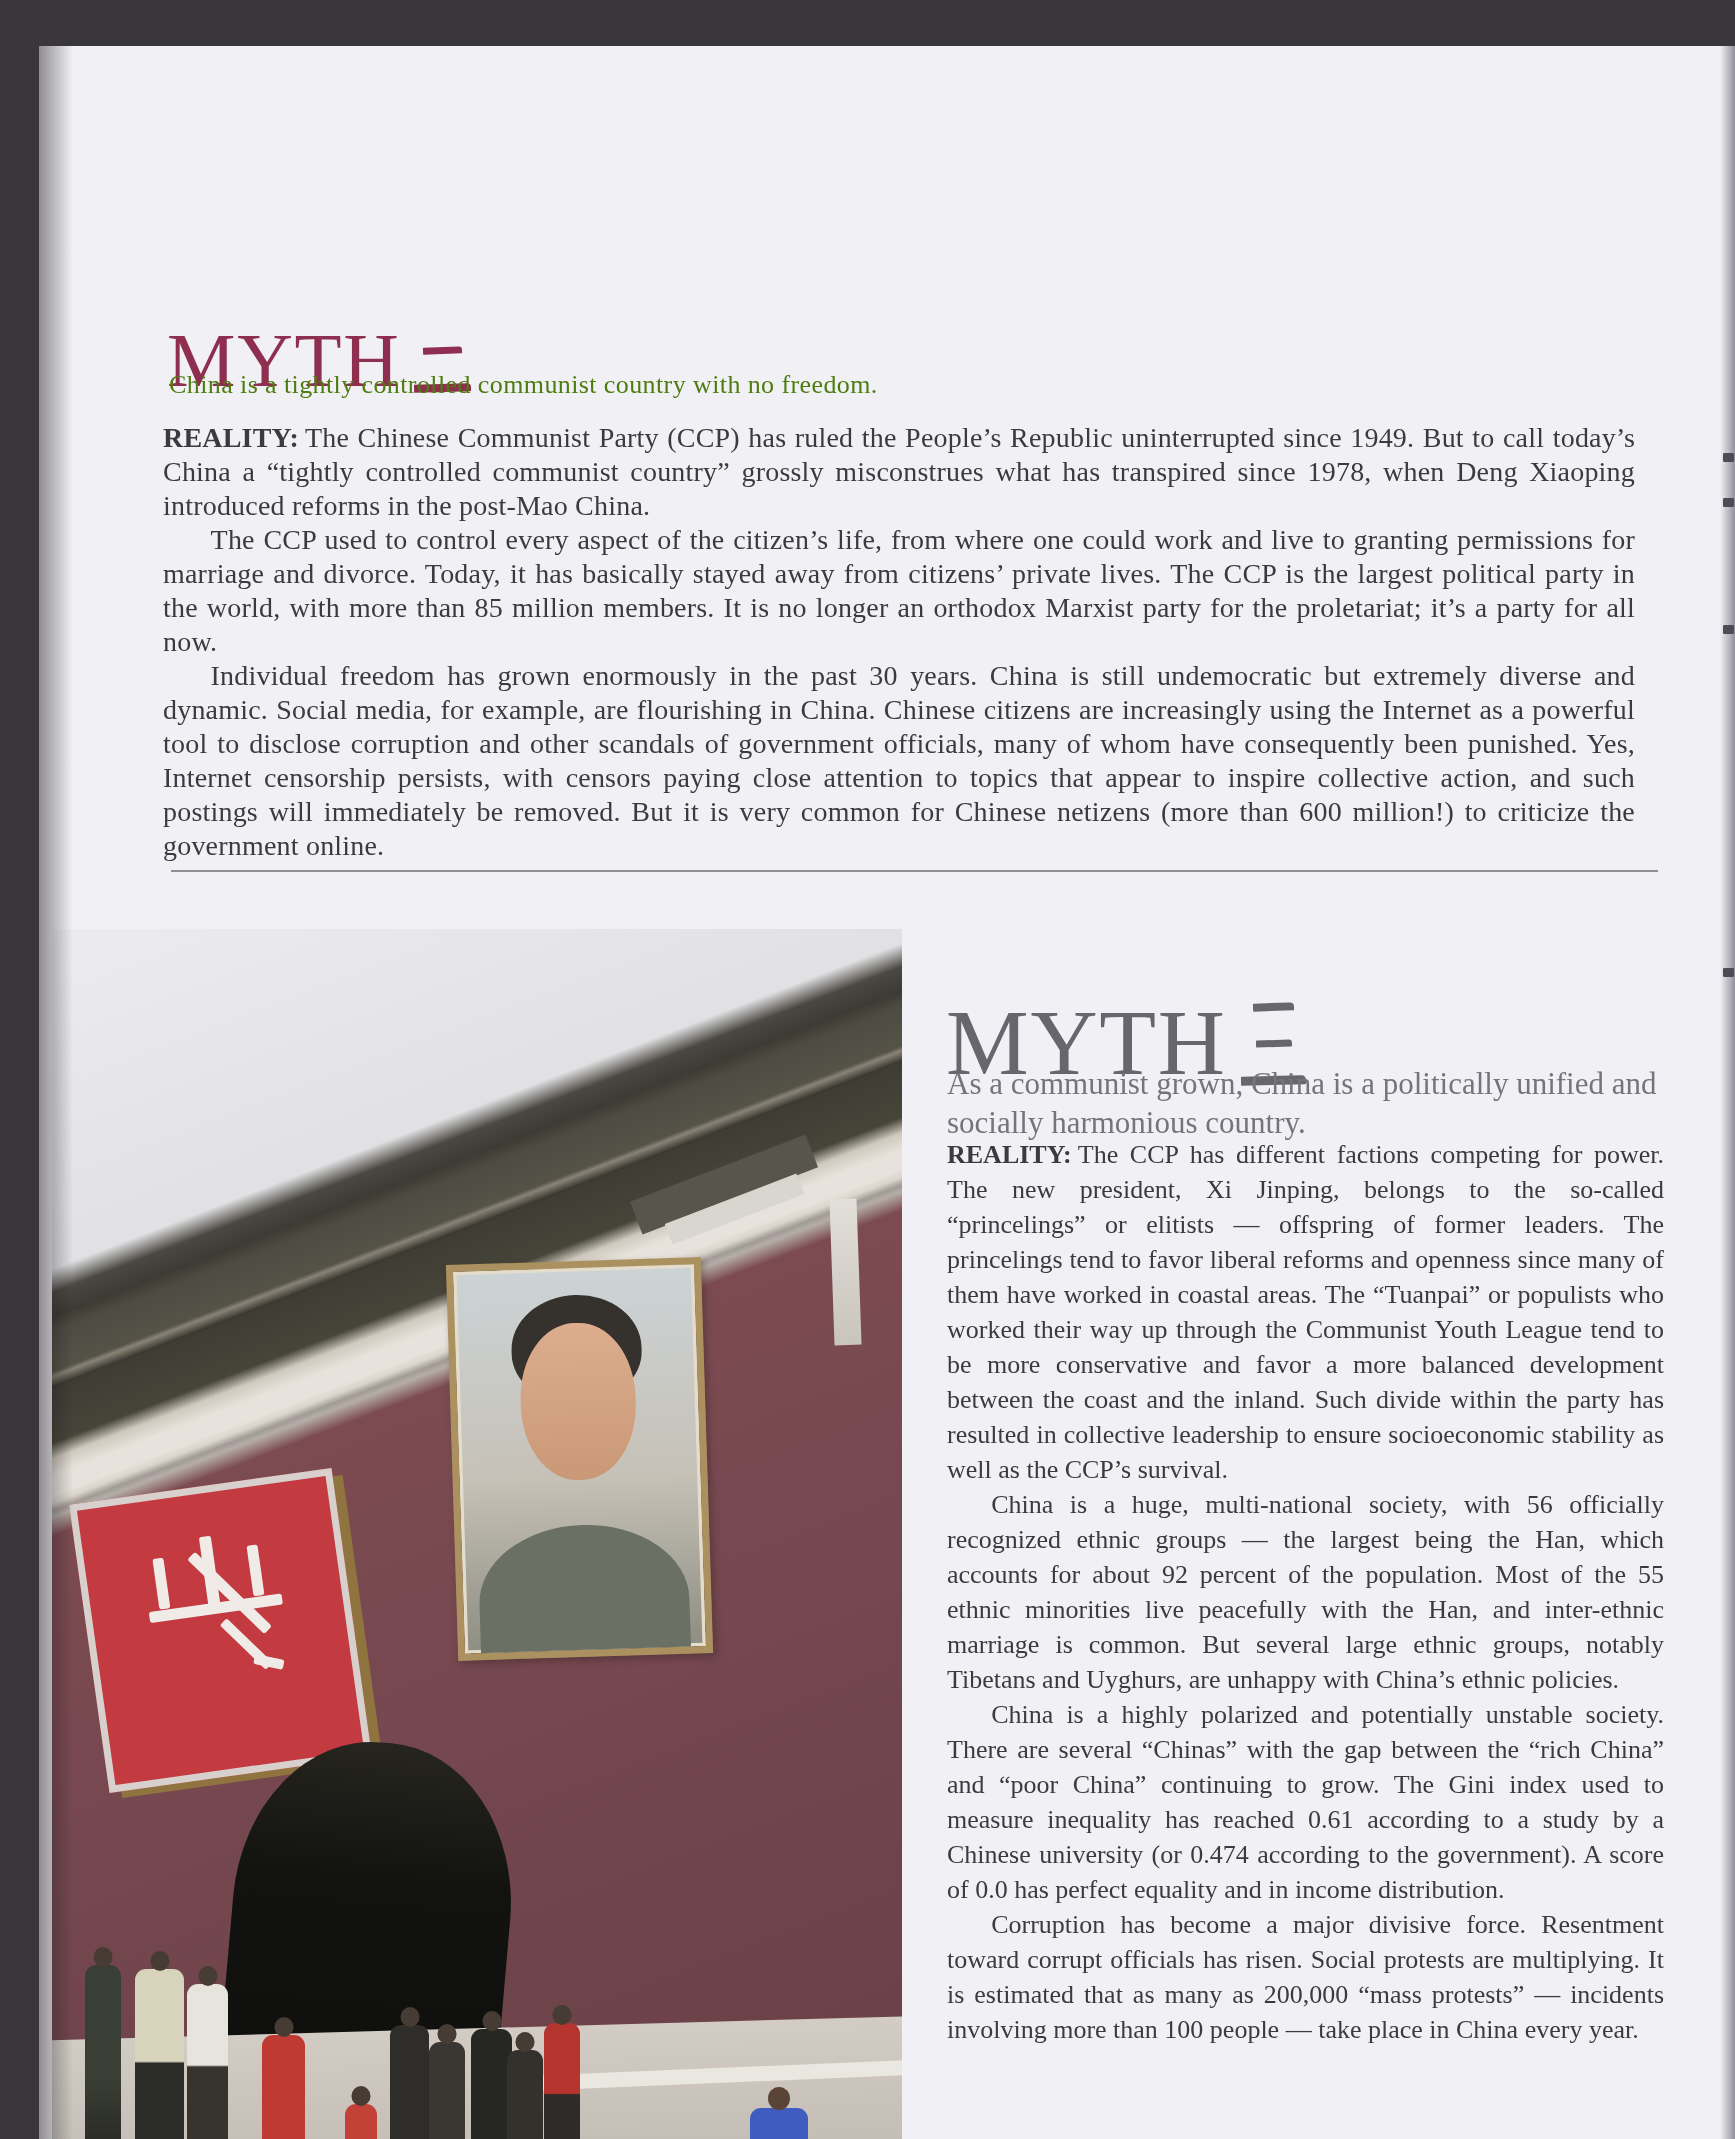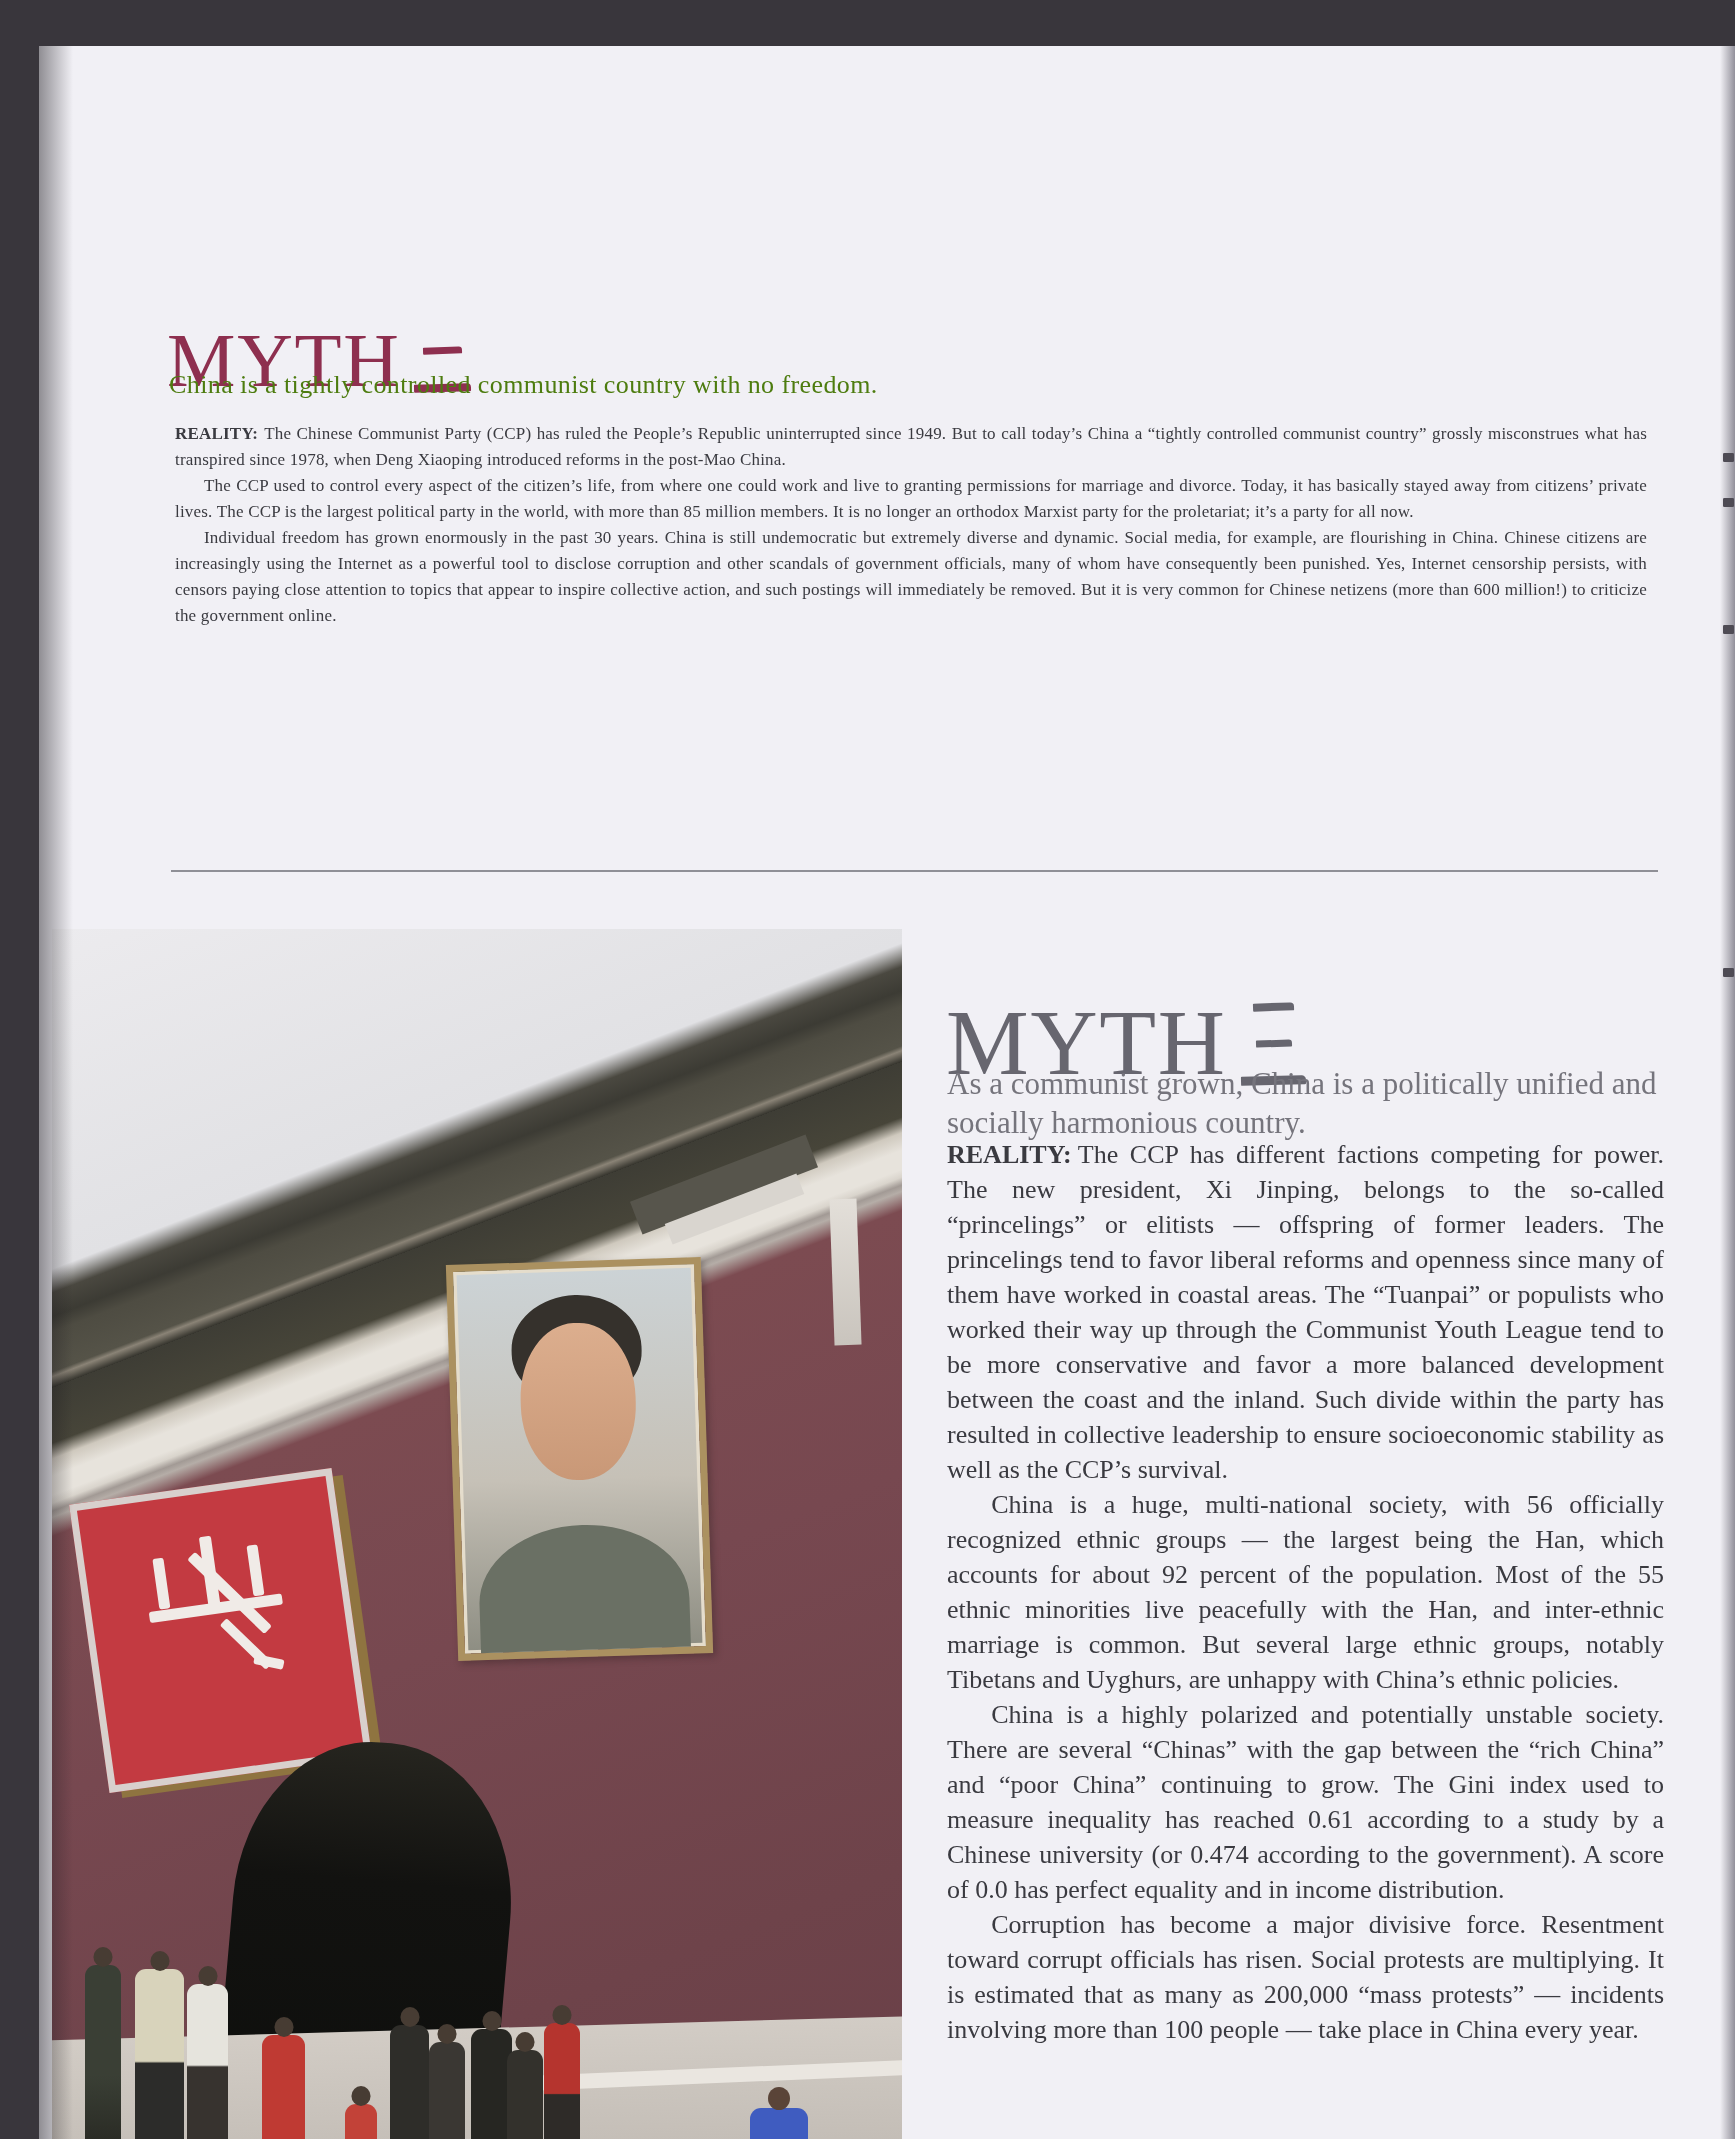--- a/index.html
+++ b/index.html
@@ -33,21 +33,21 @@
                border-radius:0.9px 4.3px 1.3px 0.9px;transform:rotate(-1.5deg);}
   .subtitle{position:absolute;font-weight:400;}
   .sub2{left:130px;top:302px;font-size:26px;color:#4d7c0f;letter-spacing:0.4px;}
   .sub3{left:908px;top:992px;width:736px;font-size:31px;line-height:39px;color:#75747c;}
 
   
   .bodycol{position:absolute;color:#3a3a40;text-align:justify;}
   .bodycol p{margin:0;}
   .bodycol p.ind{text-indent:1.7em;}
   .bodycol strong{font-weight:700;margin-right:6px;}
-  .col-left{left:136px;top:375px;width:1472px;font-size:17px;line-height:26px;letter-spacing:0.2px;}
+  .col-left{left:124px;top:375px;width:1472px;font-size:28px;line-height:34px;letter-spacing:0.2px;}
   .col-right{left:908px;top:1091px;width:717px;font-size:26px;line-height:35px;}
 
   .divider{position:absolute;left:132px;top:824px;width:1487px;height:1.7px;background:#8f8f96;}
 
   
   .photo{position:absolute;left:13px;top:883px;width:850px;height:1256px;overflow:hidden;background:#e8e8eb;}
   .ph-bands{position:absolute;inset:0;background:
      linear-gradient(159deg,
        #ecebee 0%, #e1e1e4 21.5%,
        #4a4840 23%, #3c3b34 24.5%,

